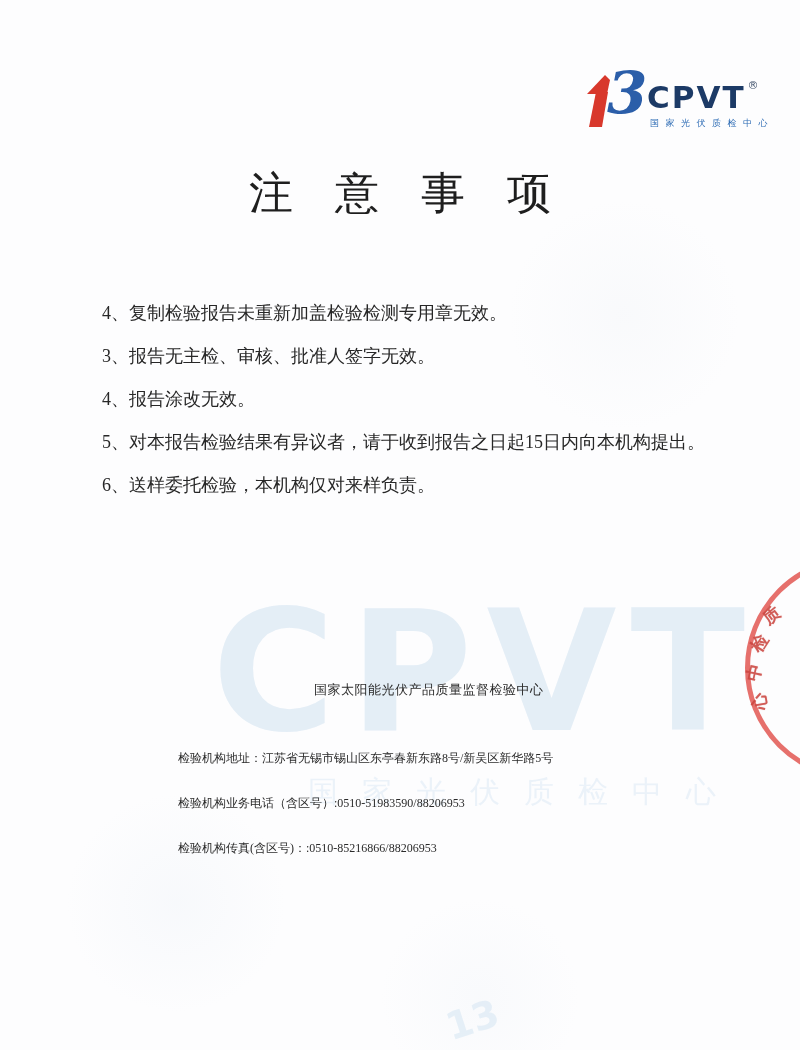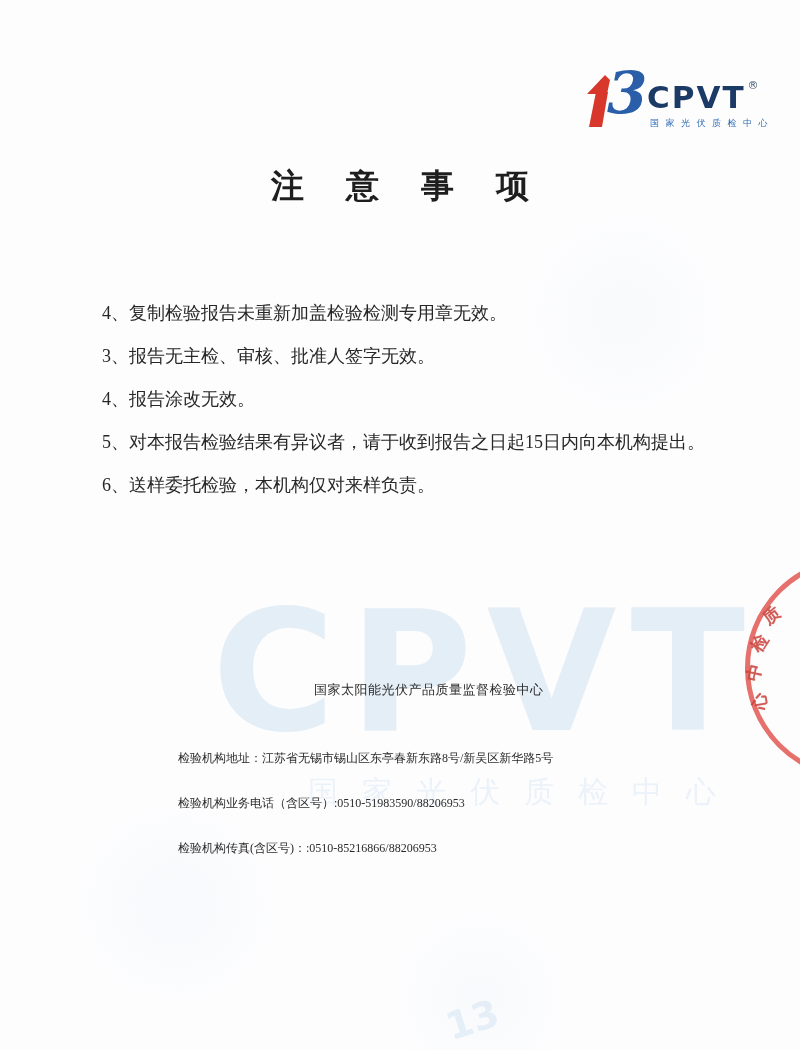--- a/index.html
+++ b/index.html
@@ -71,21 +71,21 @@
   .logo-tagline{
     margin-top:4px;
     font-size:9px;letter-spacing:6.5px;
     color:#2f6db5;white-space:nowrap;
     padding-left:3px;
   }
   
   .title{
     position:absolute;left:0;right:0;top:164px;
     text-align:center;
-    font-size:33px;font-weight:bold;
+    font-size:44px;font-weight:normal;
     letter-spacing:42px;text-indent:42px;
     color:#1e1e1e;
     z-index:2;
   }
   
   .notes{
     position:absolute;left:102px;top:300px;width:652px;
     z-index:2;
   }
   .note{

